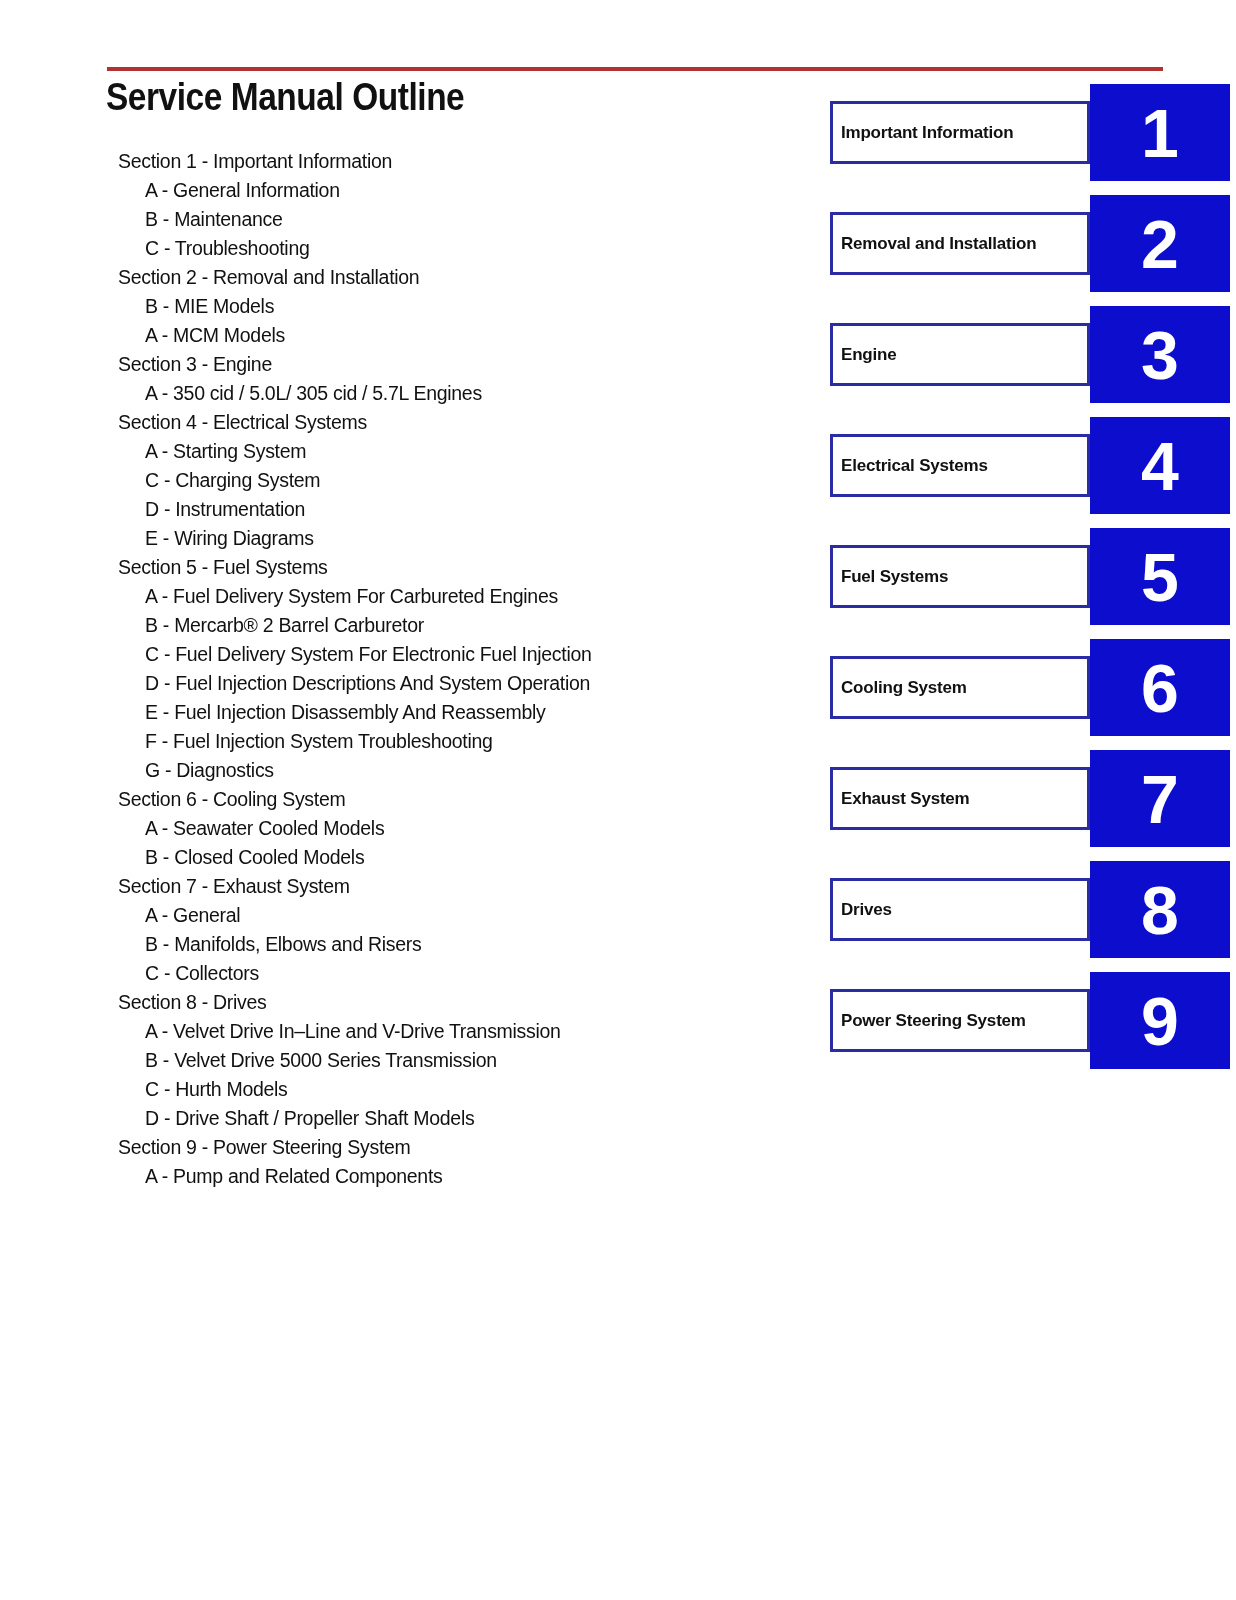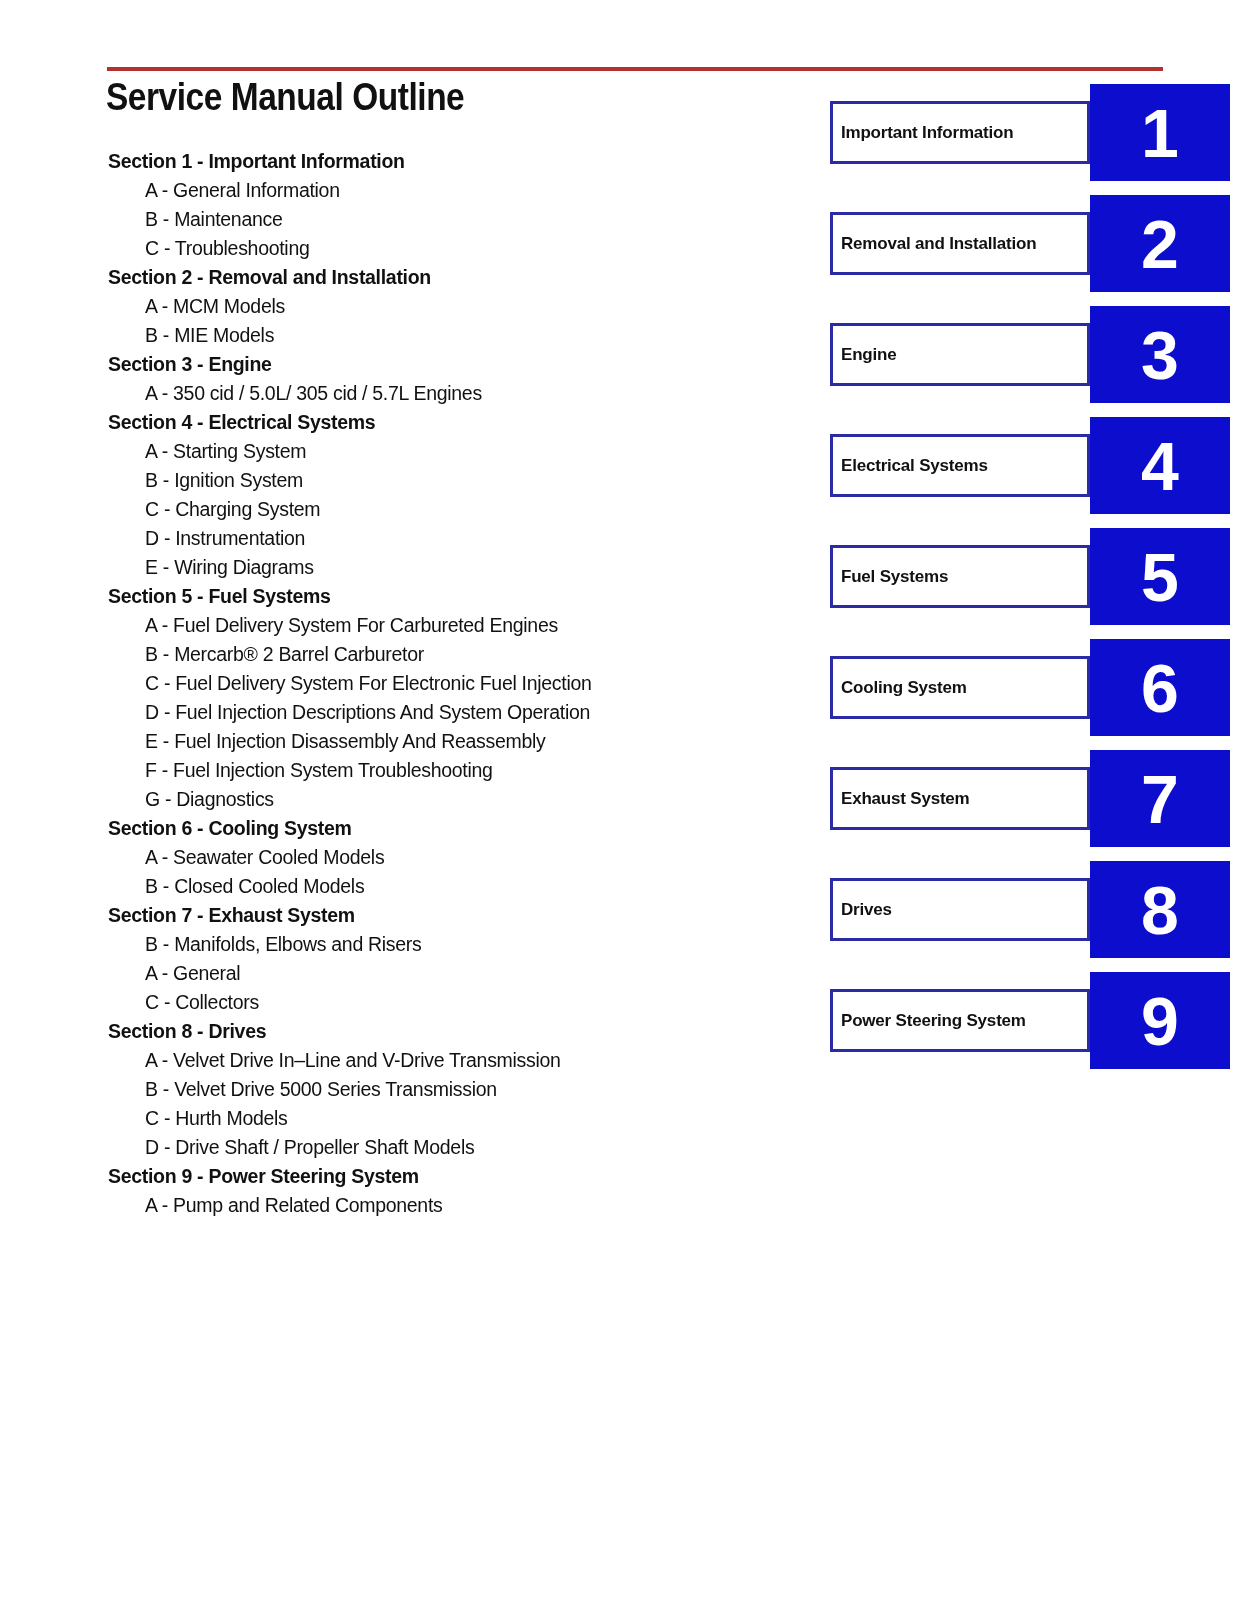--- a/index.html
+++ b/index.html
@@ -29,21 +29,21 @@
     position:absolute;left:106px;top:76px;margin:0;
     font-size:38px;font-weight:bold;letter-spacing:-0.5px;
     transform:scaleX(0.88);transform-origin:left top;
     white-space:nowrap;
   }
   .toc{
     position:absolute;left:108px;top:147px;width:700px;
     font-size:19.5px;letter-spacing:-0.3px;line-height:29px;
   }
   .toc-heading{
-    font-weight:bold;white-space:nowrap;
+    font-weight:normal;white-space:nowrap;margin-left:10px;
   }
   .toc-item{
     padding-left:37px;white-space:nowrap;
   }
   .tabs{
     position:absolute;left:830px;top:84px;width:400px;
     display:flex;flex-direction:column;gap:14px;
   }
   .tab-row{
     position:relative;width:400px;height:97px;
@@ -87,31 +87,30 @@
 
   <div class="toc">
       <div class="toc-section">
         <div class="toc-heading">Section 1 - Important Information</div>
         <div class="toc-item">A - General Information</div>
         <div class="toc-item">B - Maintenance</div>
         <div class="toc-item">C - Troubleshooting</div>
       </div>
       <div class="toc-section">
         <div class="toc-heading">Section 2 - Removal and Installation</div>
+        <div class="toc-item">B - MIE Models</div>
         <div class="toc-item">A - MCM Models</div>
-        <div class="toc-item">B - MIE Models</div>
       </div>
       <div class="toc-section">
         <div class="toc-heading">Section 3 - Engine</div>
         <div class="toc-item">A - 350 cid / 5.0L/ 305 cid / 5.7L Engines</div>
       </div>
       <div class="toc-section">
         <div class="toc-heading">Section 4 - Electrical Systems</div>
         <div class="toc-item">A - Starting System</div>
-        <div class="toc-item">B - Ignition System</div>
         <div class="toc-item">C - Charging System</div>
         <div class="toc-item">D - Instrumentation</div>
         <div class="toc-item">E - Wiring Diagrams</div>
       </div>
       <div class="toc-section">
         <div class="toc-heading">Section 5 - Fuel Systems</div>
         <div class="toc-item">A - Fuel Delivery System For Carbureted Engines</div>
         <div class="toc-item">B - Mercarb® 2 Barrel Carburetor</div>
         <div class="toc-item">C - Fuel Delivery System For Electronic Fuel Injection</div>
         <div class="toc-item">D - Fuel Injection Descriptions And System Operation</div>
@@ -119,22 +118,22 @@
         <div class="toc-item">F - Fuel Injection System Troubleshooting</div>
         <div class="toc-item">G - Diagnostics</div>
       </div>
       <div class="toc-section">
         <div class="toc-heading">Section 6 - Cooling System</div>
         <div class="toc-item">A - Seawater Cooled Models</div>
         <div class="toc-item">B - Closed Cooled Models</div>
       </div>
       <div class="toc-section">
         <div class="toc-heading">Section 7 - Exhaust System</div>
+        <div class="toc-item">A - General</div>
         <div class="toc-item">B - Manifolds, Elbows and Risers</div>
-        <div class="toc-item">A - General</div>
         <div class="toc-item">C - Collectors</div>
       </div>
       <div class="toc-section">
         <div class="toc-heading">Section 8 - Drives</div>
         <div class="toc-item">A - Velvet Drive In–Line and V-Drive Transmission</div>
         <div class="toc-item">B - Velvet Drive 5000 Series Transmission</div>
         <div class="toc-item">C - Hurth Models</div>
         <div class="toc-item">D - Drive Shaft / Propeller Shaft Models</div>
       </div>
       <div class="toc-section">

